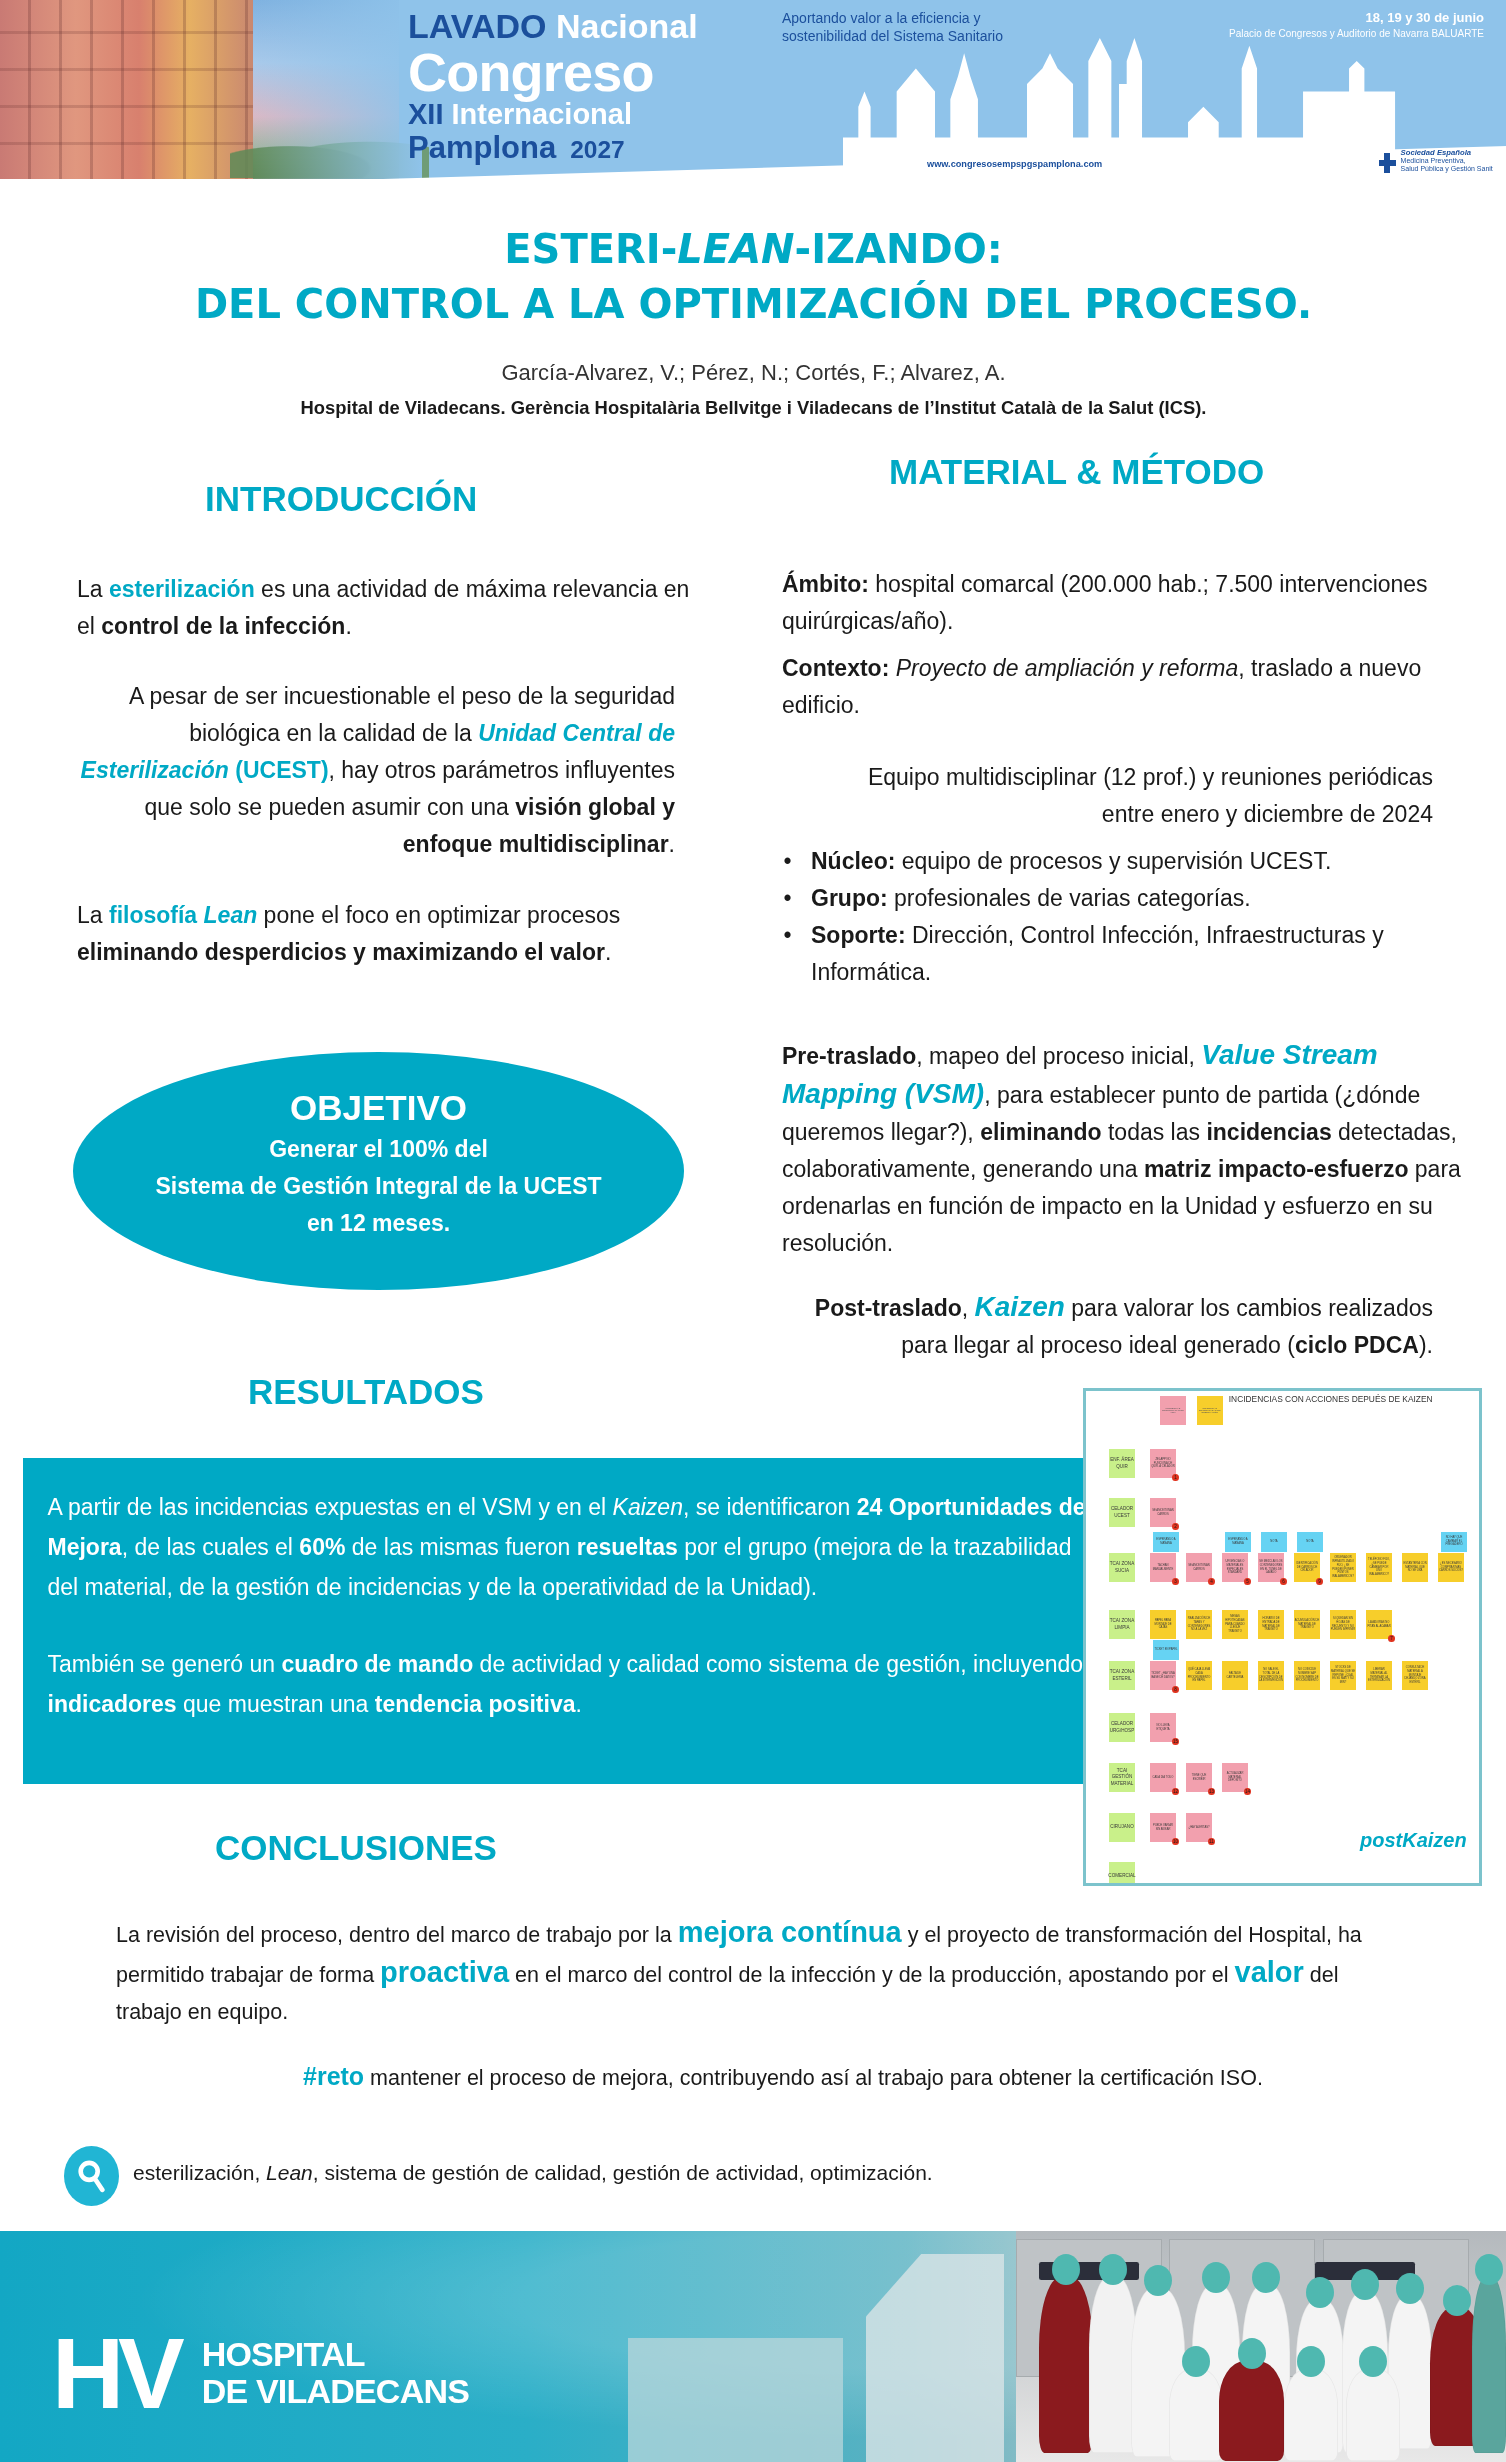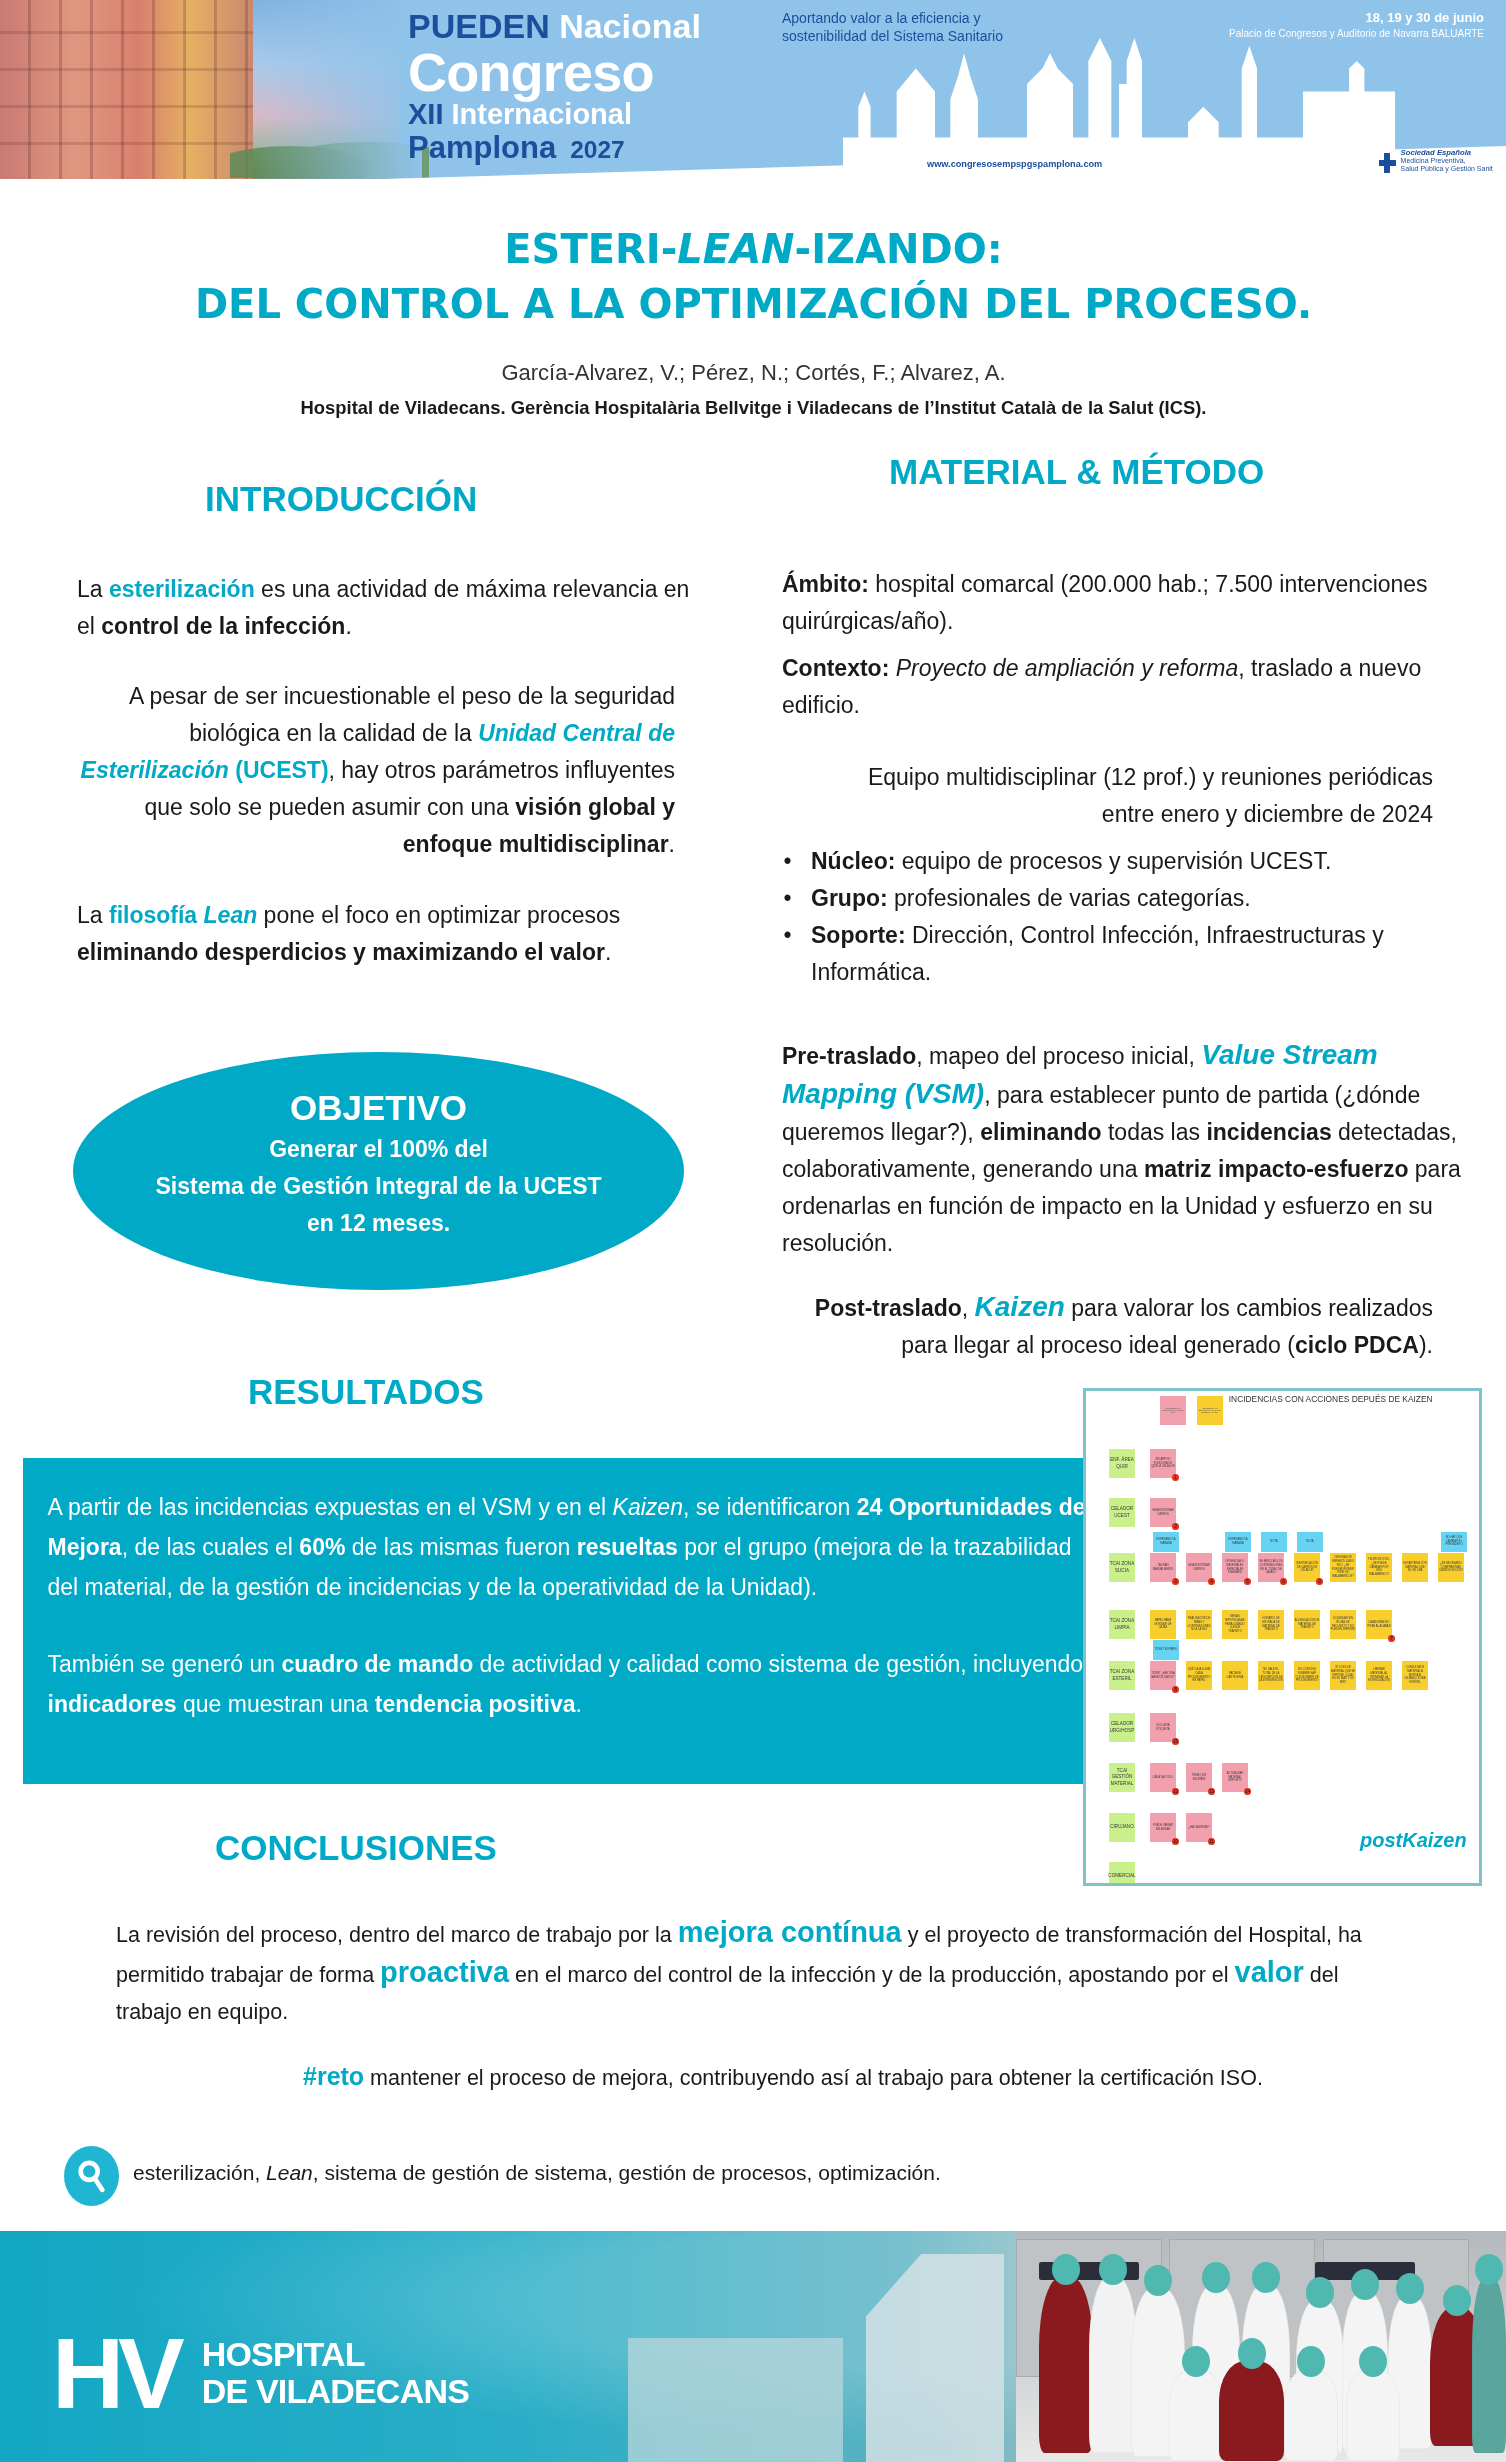--- a/index.html
+++ b/index.html
@@ -136,21 +136,21 @@
 </style>
 </head>
 <body>
 
 <div id="banner">
   <div class="photo"></div>
   <div class="buildings"></div>
   <div class="trees"></div>
   <div class="fade"></div>
   <div class="congress">
-    <div class="l1"><span class="dark">PUEDEN</span> <span>Nacional</span></div>
+    <div class="l1"><span class="dark">LAVADO</span> <span>Nacional</span></div>
     <div class="l2">Congreso</div>
     <div class="l3"><span class="dark">XII</span> <span>Internacional</span></div>
     <div class="l4"><span>Pamplona</span><span class="yr">2027</span></div>
   </div>
   <div class="slogan">
     <div>Aportando valor a la eficiencia y</div>
     <div>sostenibilidad del Sistema Sanitario</div>
   </div>
   <div class="dates">
     <div class="d1">18, 19 y 30 de junio</div>
@@ -306,21 +306,21 @@
 <div id="conc-head" class="sec-head">CONCLUSIONES</div>
 <div id="conc-p1"><span>La revisión del proceso, dentro del marco de trabajo por la </span><span class="hl">mejora contínua</span><span> y el proyecto de transformación del Hospital, ha permitido trabajar de forma </span><span class="hl">proactiva</span><span> en el marco del control de la infección y de la producción, apostando por el </span><span class="hl">valor</span><span> del trabajo en equipo.</span></div>
 <div id="conc-p2"><span class="hl">#reto</span><span> mantener el proceso de mejora, contribuyendo así al trabajo para obtener la certificación ISO.</span></div>
 
 <div id="kw-icon">
   <svg width="31" height="34" viewBox="0 0 40 44">
     <circle cx="17" cy="16" r="11" fill="none" stroke="#ffffff" stroke-width="6"></circle>
     <line x1="24" y1="25" x2="34" y2="40" stroke="#ffffff" stroke-width="6" stroke-linecap="round"></line>
   </svg>
 </div>
-<div id="keywords"><span>esterilización, </span><span class="i">Lean</span><span>, sistema de gestión de sistema, gestión de procesos, optimización.</span></div>
+<div id="keywords"><span>esterilización, </span><span class="i">Lean</span><span>, sistema de gestión de calidad, gestión de actividad, optimización.</span></div>
 
 <div id="footer">
   <div class="sky"></div>
   <div class="bldg"></div>
   <div class="bldg2"></div>
   <div class="logo">
     <div class="hv">HV</div>
     <div class="name">
       <div>HOSPITAL</div>
       <div>DE VILADECANS</div>

